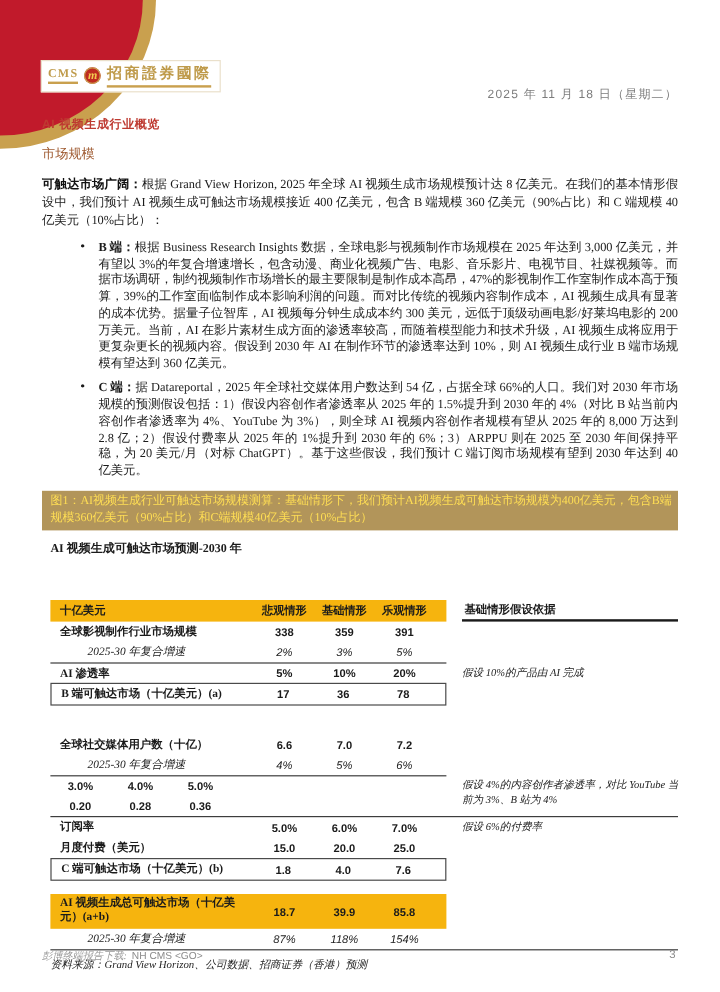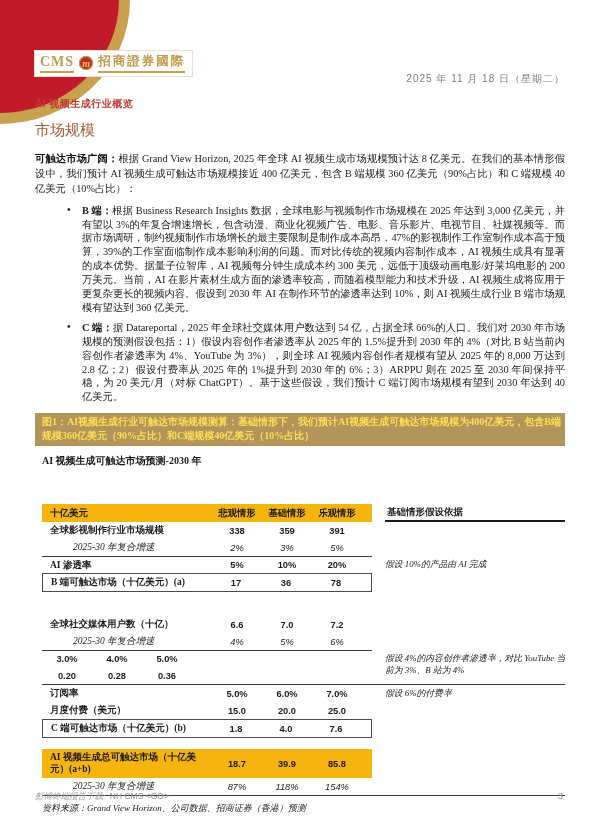--- a/index.html
+++ b/index.html
@@ -8,43 +8,43 @@
     overflow:hidden; font-family:"Liberation Serif","DejaVu Serif",serif; color:#1b1b1b;
   }
   
   .corner-gold { position:absolute; top:0; left:0; width:130px; height:124px;
     background:#C9A04E; border-bottom-right-radius:100% 100%; }
   .corner-red  { position:absolute; top:0; left:0; width:119px; height:113px;
     background:#C11A2B; border-bottom-right-radius:100% 100%; }
   
   .logo { position:absolute; top:50px; left:34px; display:flex; align-items:center;
     gap:5px; padding:2px 7px 3px 5px; border:1px solid #EAE0CB; background:#fff; }
-  .logo-abbr { color:#BF9B4B; font-weight:bold; font-size:14px; letter-spacing:1px;
+  .logo-abbr { color:#BF9B4B; font-weight:bold; font-size:10px; letter-spacing:1px;
     border-bottom:2px solid #C9A04E; padding-bottom:1px; }
   .logo-circle { width:14px; height:14px; border-radius:50%; background:#BF2B20;
     color:#F3C94F; font-size:10px; font-weight:bold; font-style:italic;
     display:flex; align-items:center; justify-content:center;
     box-shadow:0 0 0 1px #C9A04E inset; }
   .logo-company { color:#BF9B4B; font-weight:bold; font-size:12.5px; letter-spacing:2px;
     border-bottom:2px solid #C9A04E; padding-bottom:1px; }
   .date { position:absolute; top:72px; right:35px; font-size:10px; color:#7c7c7c;
     letter-spacing:1px; font-family:"Liberation Sans",sans-serif; }
 
   .content { position:absolute; top:97px; left:35px; width:530px; }
   .title { font-size:10px; font-weight:bold; color:#BE3A31; margin:0 0 10px 0;
     font-family:"Liberation Sans",sans-serif; letter-spacing:0.5px; }
-  .section-head { font-size:15px; color:#A05C33; margin:0 0 11px 0; }
+  .section-head { font-size:11px; color:#A05C33; margin:0 0 11px 0; }
   .lead { font-size:10.3px; line-height:15.2px; text-align:justify; margin:0 0 7px 0; }
   .lead b { color:#111; }
   .bullets { list-style:none; margin:0 0 9px 0; padding:0 0 0 31px; }
   .bullets li { position:relative; padding-left:16px; font-size:10.3px;
     line-height:13.9px; text-align:justify; margin-bottom:6px; }
   .bullets li .dot { position:absolute; left:1px; top:-1px; font-weight:bold; }
 
-  .fig-caption { background:#B2955A; color:#FFDE54; font-weight:bold; font-size:10px;
+  .fig-caption { background:#B2955A; color:#FFDE54; font-weight:normal; font-size:10px;
     line-height:13.6px; padding:2px 1px 4px 7px; margin-top:2px; }
   .tbl-title { font-size:10px; font-weight:bold; margin:8px 0 5px 7px; }
 
   .mtable { width:523px; margin-left:7px; font-size:9.5px;margin-top:36px; }
   .zone-main { display:flex; align-items:center; width:330px; box-sizing:border-box;
     padding-right:10px; min-height:17px; }
   .cell-label { flex:1; font-weight:bold; padding-left:8px; }
   .cell-val { width:50px; text-align:center; font-weight:bold; font-size:9.3px;
     font-family:"Liberation Sans","DejaVu Sans",sans-serif; }
   .thead { display:flex; align-items:stretch; height:18px; }

